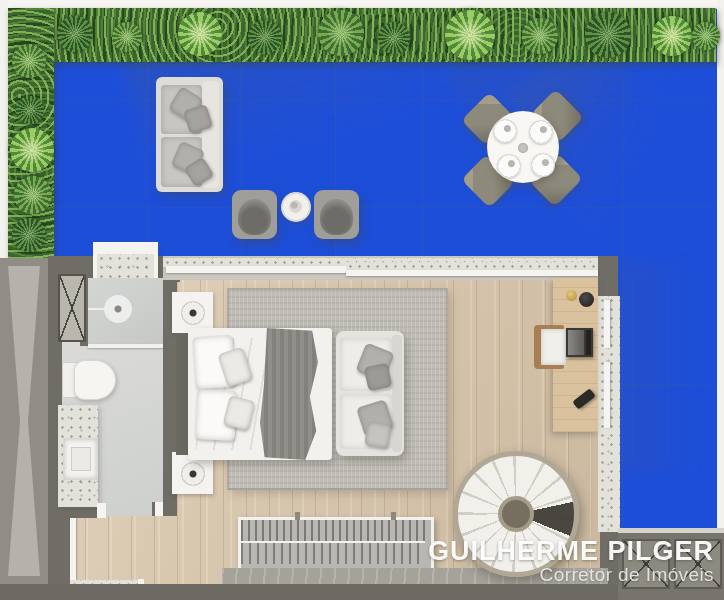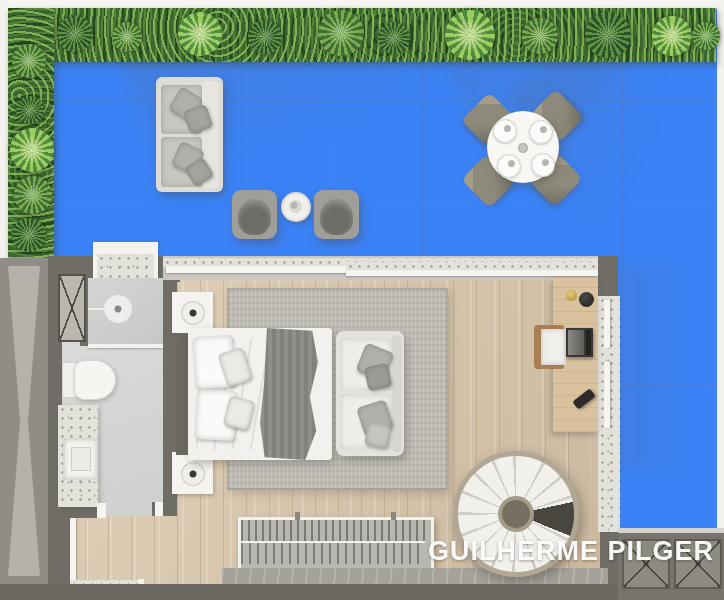--- a/index.html
+++ b/index.html
@@ -1,17 +1,17 @@
 <!DOCTYPE html>
 <html><head>
 <meta charset="utf-8">
 <style>
   html,body{margin:0;padding:0;background:#222;}
   #plan{position:relative;width:724px;height:600px;overflow:hidden;
-        background:#3b82f6;font-family:"Liberation Sans",sans-serif;}
+        background:#1d4ed8;font-family:"Liberation Sans",sans-serif;}
   .abs{position:absolute;}
   
   .tileline-v{width:1px;background:rgba(105,103,95,.16);}
   .tileline-h{height:1px;background:rgba(105,103,95,.14);}
   .wall{background:#6f6d65;}
   .wood{background-color:#d8c6ad;background-image:
      repeating-linear-gradient(90deg, rgba(255,255,255,.18) 0 2px, transparent 2px 24px),
      repeating-linear-gradient(90deg, rgba(125,95,62,.20) 0 1px, transparent 1px 23px),
      linear-gradient(115deg, rgba(255,244,228,.25), rgba(108,84,55,.12));}
   .bathfloor{background:linear-gradient(160deg,#dddedc,#ced0ce);}
@@ -266,15 +266,16 @@
   <div class="abs" style="left:618px;top:533px;width:106px;height:67px;background:#76746c;"></div>
   <div class="abs" style="left:622px;top:539px;width:44px;height:46px;background:#8d8a81;border:2px solid #5e5c55;">
     <div class="abs xl" style="left:0;top:0;width:44px;height:46px;"></div>
   </div>
   <div class="abs" style="left:674px;top:539px;width:44px;height:46px;background:#8d8a81;border:2px solid #5e5c55;">
     <div class="abs xl" style="left:0;top:0;width:44px;height:46px;"></div>
   </div>
 
   <div class="abs wm">
     <div class="t1">GUILHERME PILGER</div>
+    <div class="t2">Corretor de Imóveis</div>
   </div>
 
 </div>
 
 </body></html>

